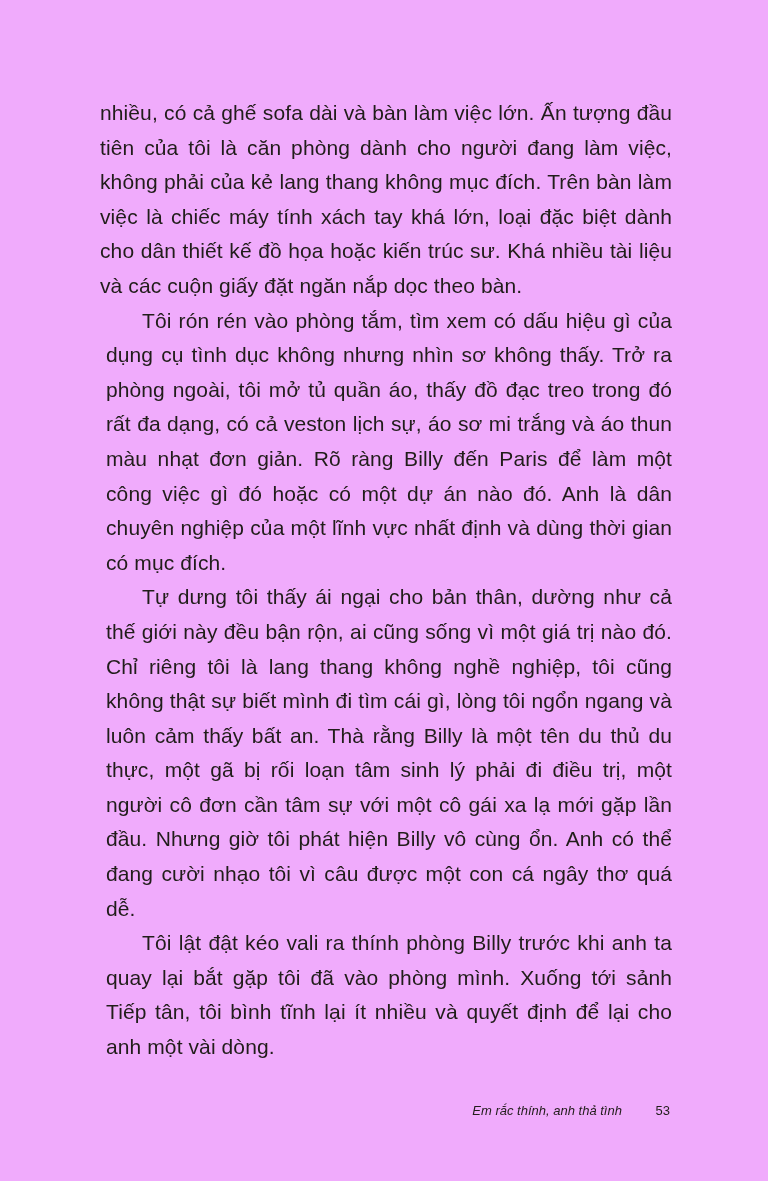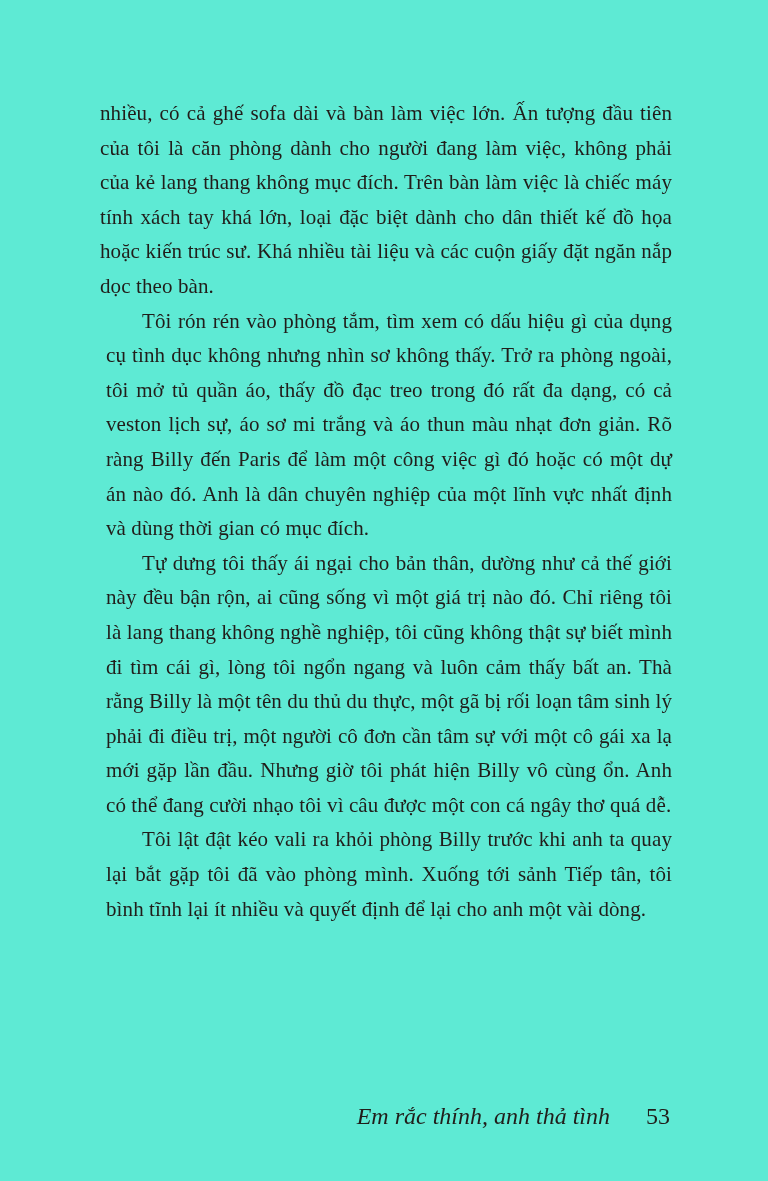--- a/index.html
+++ b/index.html
@@ -4,22 +4,22 @@
 <style>
   html, body {
     margin: 0;
     padding: 0;
     background: #ffffff;
   }
   .page {
     position: relative;
     width: 768px;
     height: 1181px;
-    background: #5eead4;
-    font-family: Liberation Serif, serif;
+    background: #f0abfc;
+    font-family: Liberation Sans, sans-serif;
     color: #211d1a;
     overflow: hidden;
   }
   .text-block {
     position: absolute;
     left: 100px;
     top: 96px;
     width: 572px;
     font-size: 21px;
     line-height: 34.6px;
@@ -31,21 +31,21 @@
     padding: 0;
   }
   .text-block p.indent {
     text-indent: 36px;
     margin-left: 6px;
   }
   .footer {
     position: absolute;
     top: 1103px;
     right: 98px;
-    font-size: 24px;
+    font-size: 13px;
     white-space: nowrap;
     color: #211d1a;
   }
   .book-title {
     font-style: italic;
   }
   .page-number {
     display: inline-block;
     margin-left: 30px;
     font-style: normal;
@@ -53,21 +53,21 @@
 </style>
 </head>
 <body>
 
 <div class="page">
 
   <div class="text-block">
     <p>nhiều, có cả ghế sofa dài và bàn làm việc lớn. Ấn tượng đầu tiên của tôi là căn phòng dành cho người đang làm việc, không phải của kẻ lang thang không mục đích. Trên bàn làm việc là chiếc máy tính xách tay khá lớn, loại đặc biệt dành cho dân thiết kế đồ họa hoặc kiến trúc sư. Khá nhiều tài liệu và các cuộn giấy đặt ngăn nắp dọc theo bàn.</p>
     <p class="indent">Tôi rón rén vào phòng tắm, tìm xem có dấu hiệu gì của dụng cụ tình dục không nhưng nhìn sơ không thấy. Trở ra phòng ngoài, tôi mở tủ quần áo, thấy đồ đạc treo trong đó rất đa dạng, có cả veston lịch sự, áo sơ mi trắng và áo thun màu nhạt đơn giản. Rõ ràng Billy đến Paris để làm một công việc gì đó hoặc có một dự án nào đó. Anh là dân chuyên nghiệp của một lĩnh vực nhất định và dùng thời gian có mục đích.</p>
     <p class="indent">Tự dưng tôi thấy ái ngại cho bản thân, dường như cả thế giới này đều bận rộn, ai cũng sống vì một giá trị nào đó. Chỉ riêng tôi là lang thang không nghề nghiệp, tôi cũng không thật sự biết mình đi tìm cái gì, lòng tôi ngổn ngang và luôn cảm thấy bất an. Thà rằng Billy là một tên du thủ du thực, một gã bị rối loạn tâm sinh lý phải đi điều trị, một người cô đơn cần tâm sự với một cô gái xa lạ mới gặp lần đầu. Nhưng giờ tôi phát hiện Billy vô cùng ổn. Anh có thể đang cười nhạo tôi vì câu được một con cá ngây thơ quá dễ.</p>
-    <p class="indent">Tôi lật đật kéo vali ra khỏi phòng Billy trước khi anh ta quay lại bắt gặp tôi đã vào phòng mình. Xuống tới sảnh Tiếp tân, tôi bình tĩnh lại ít nhiều và quyết định để lại cho anh một vài dòng.</p>
+    <p class="indent">Tôi lật đật kéo vali ra thính phòng Billy trước khi anh ta quay lại bắt gặp tôi đã vào phòng mình. Xuống tới sảnh Tiếp tân, tôi bình tĩnh lại ít nhiều và quyết định để lại cho anh một vài dòng.</p>
   </div>
 
   <div class="footer">
     <span class="book-title">Em rắc thính, anh thả tình</span>
     <span class="page-number">53</span>
   </div>
 
 </div>
 
 </body></html>

